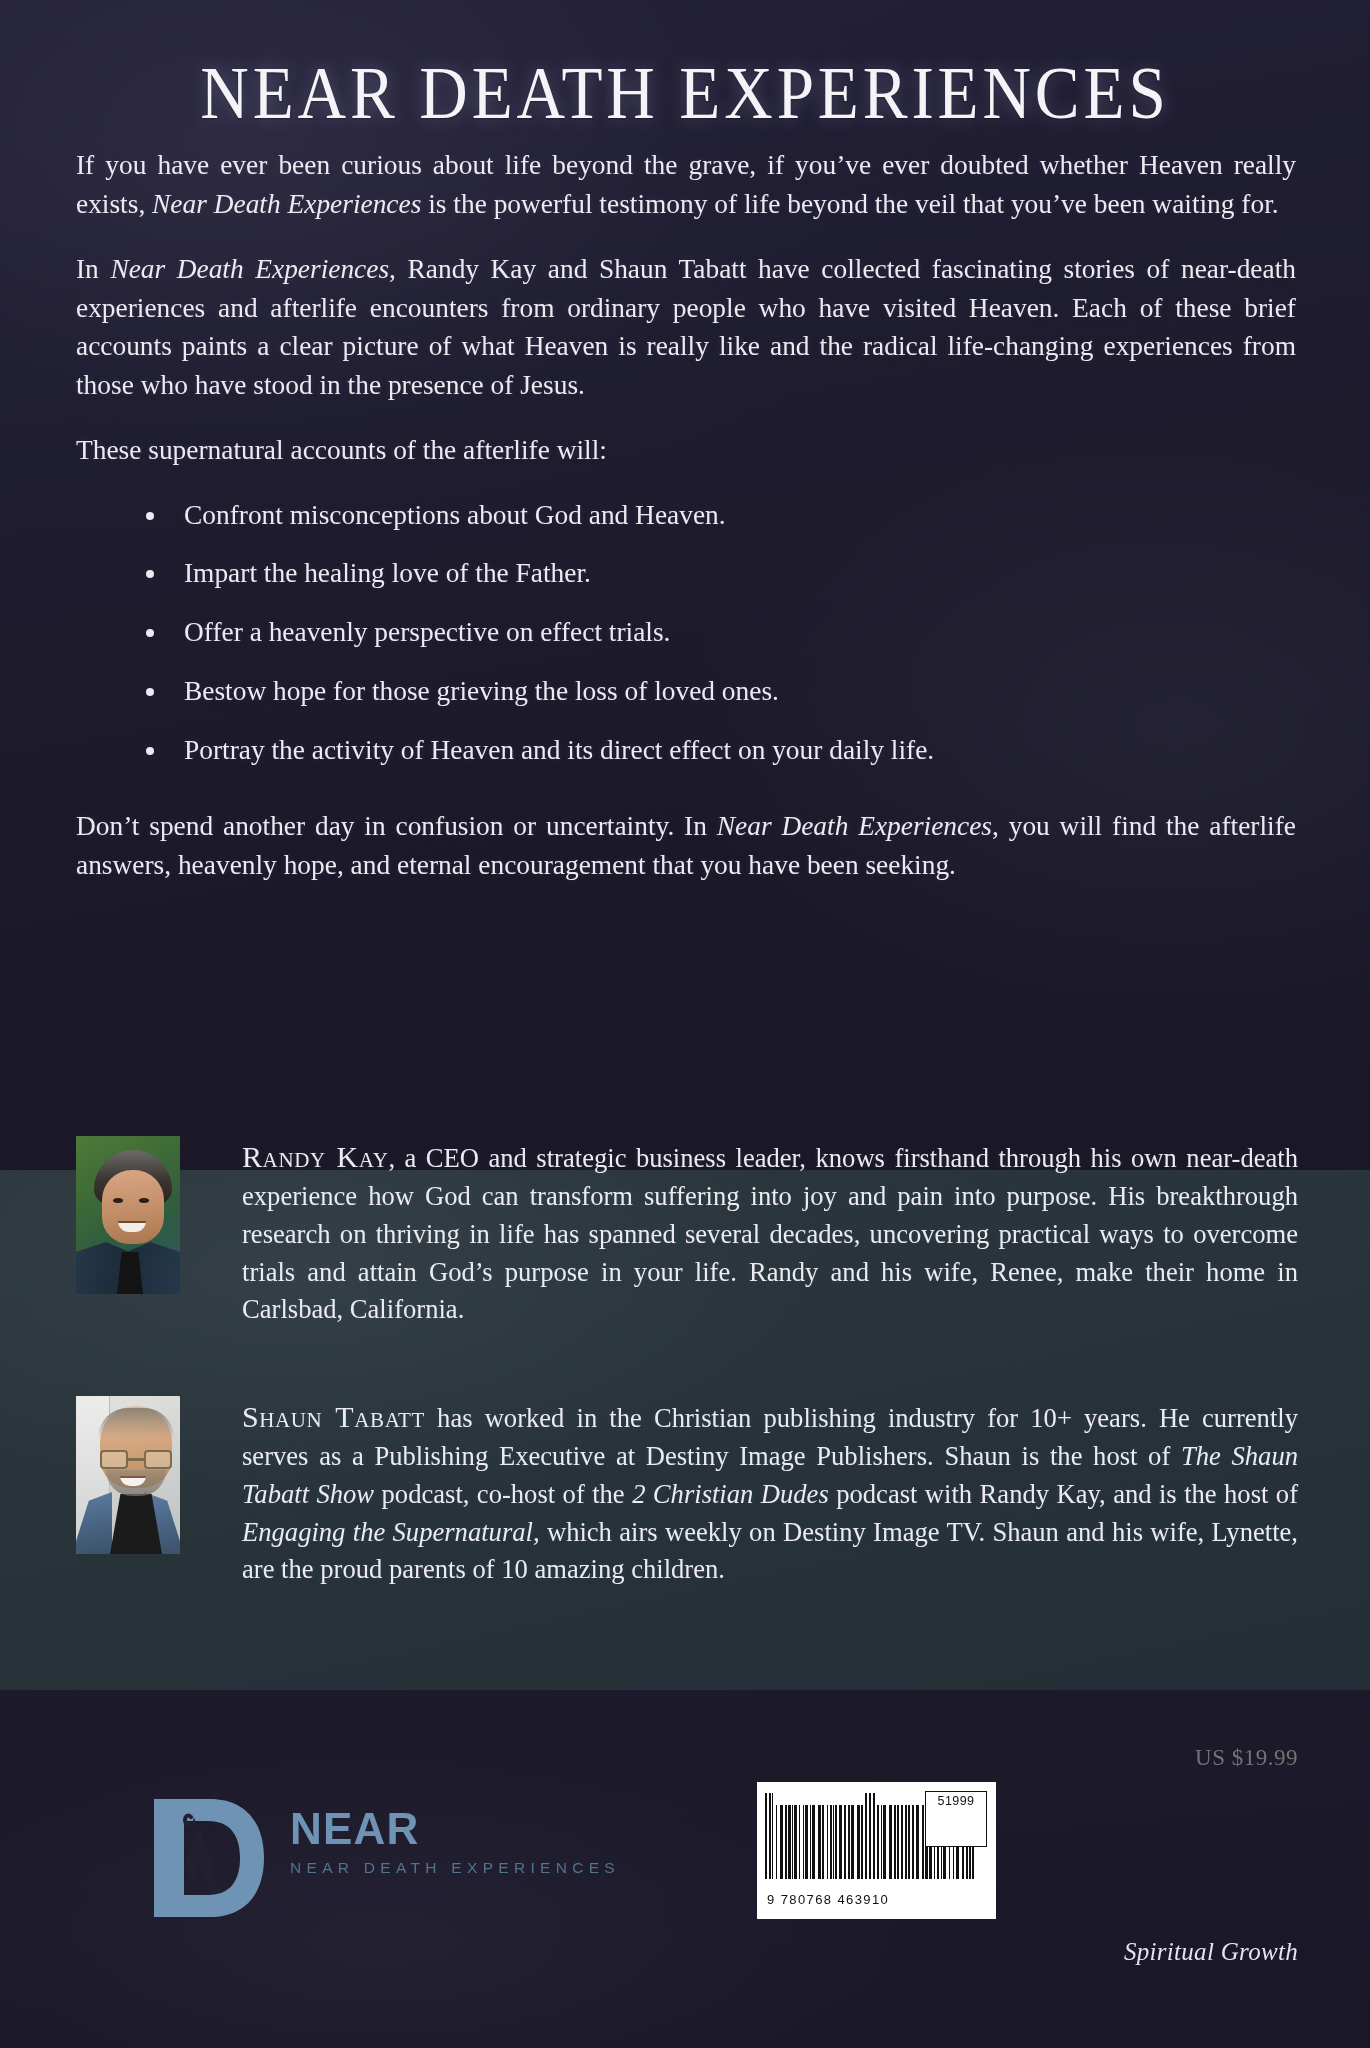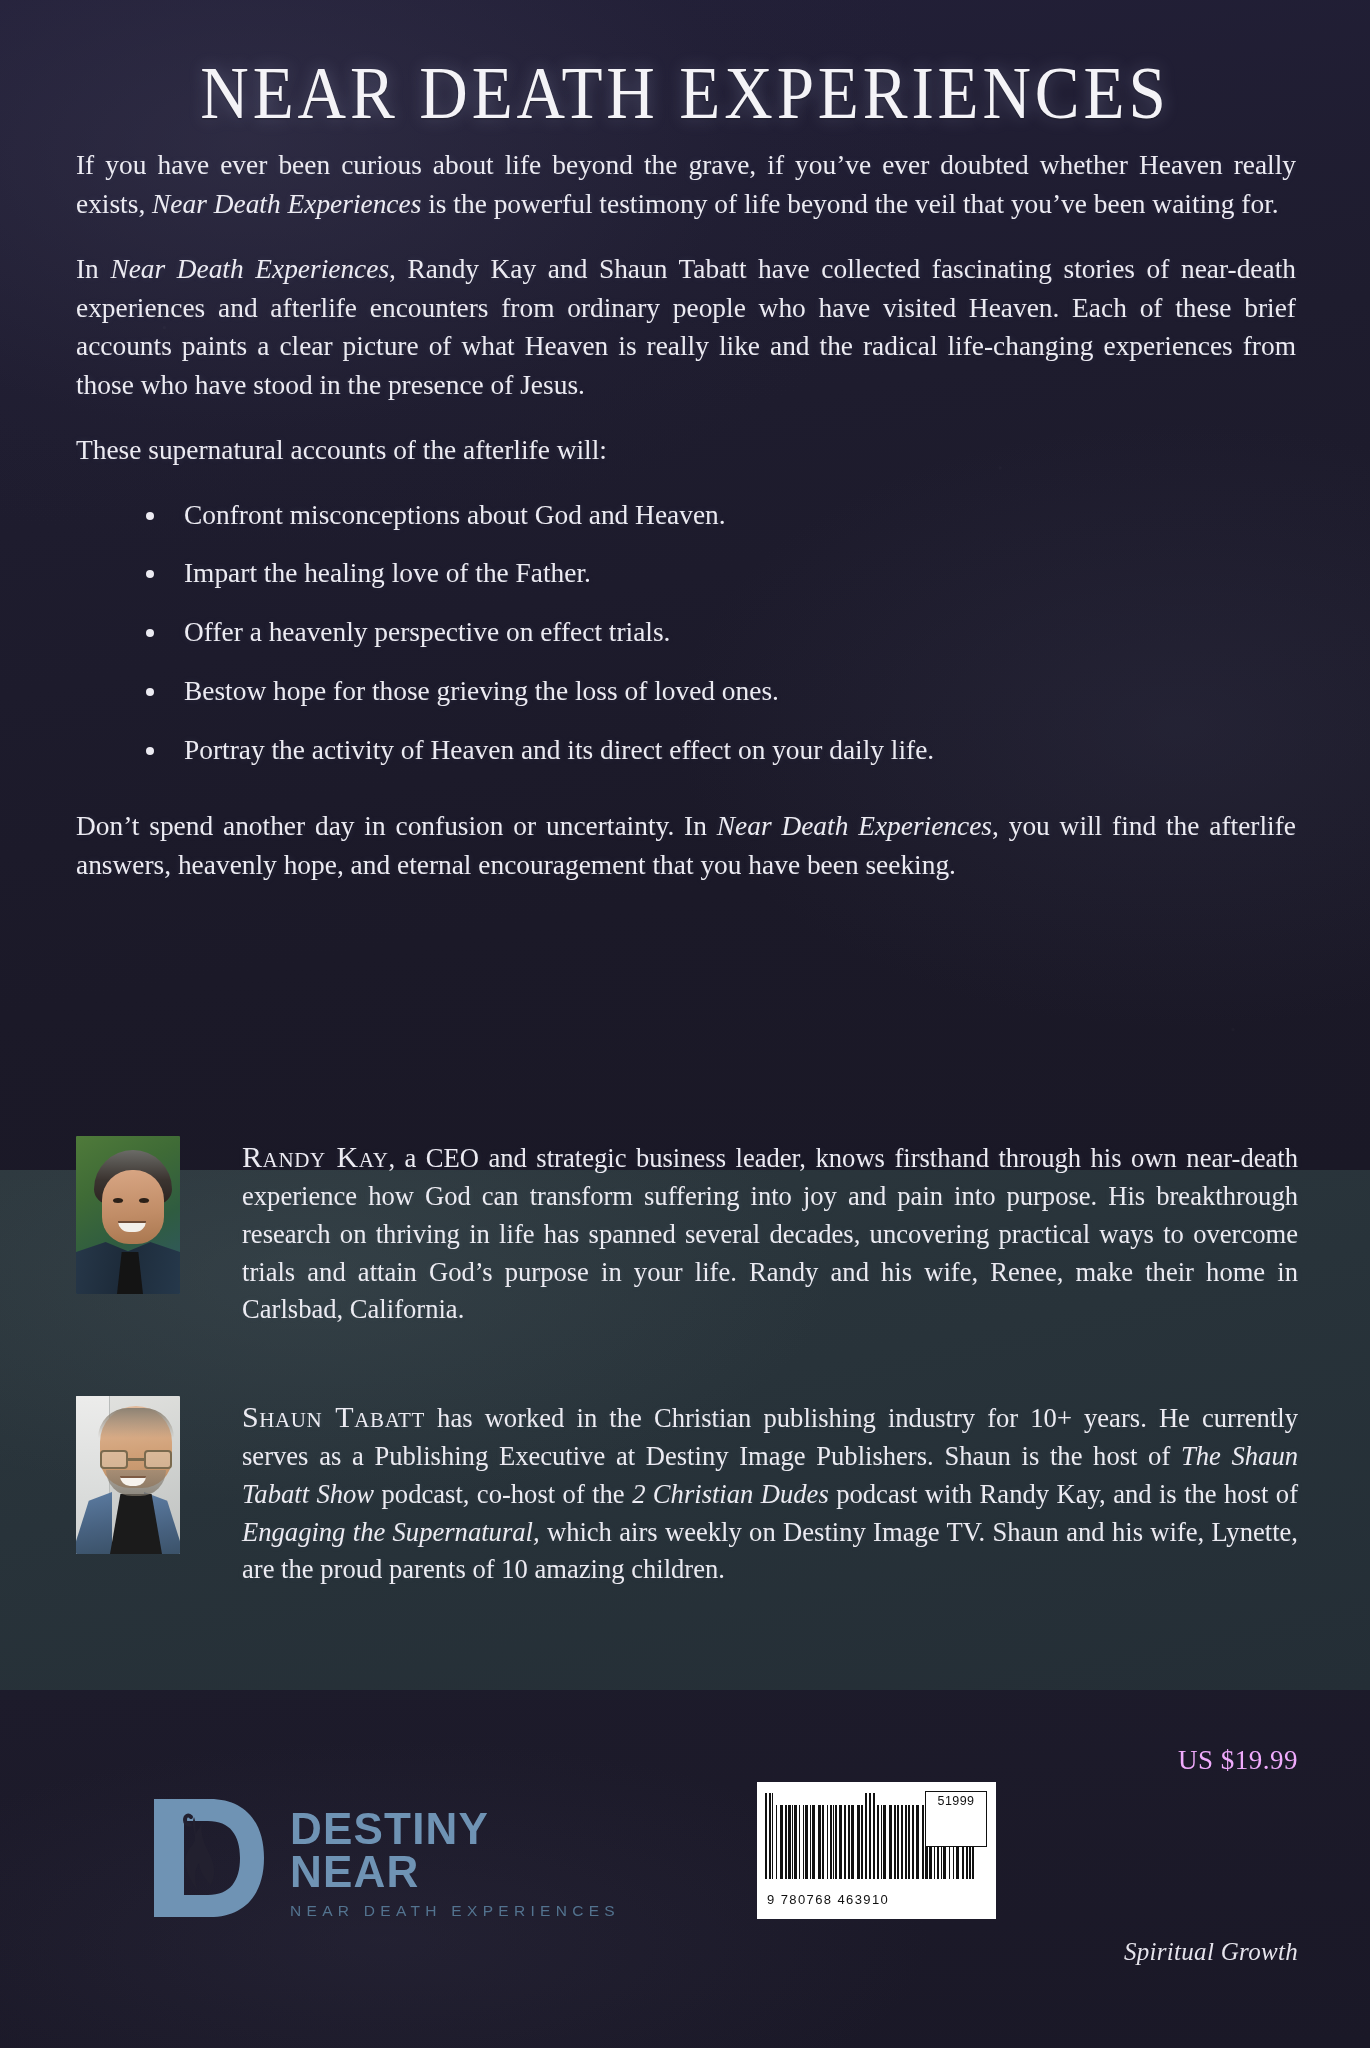--- a/index.html
+++ b/index.html
@@ -263,22 +263,22 @@
     font-variant: small-caps;
     font-size: 30px;
     letter-spacing: 0.6px;
   }
   .bio-text em { font-style: italic; }
 
   
   .price {
     position: absolute;
     right: 72px; top: 1745px;
-    color: #f0abfc;
-    font-size: 27px;
+    color: #737373;
+    font-size: 23px;
     letter-spacing: 0.5px;
   }
 
   .logo {
     position: absolute;
     left: 150px; top: 1795px;
     display: flex;
     align-items: flex-start;
   }
   .logo-d {
@@ -430,21 +430,20 @@
                  M34 26 V100 H58 C80 100 90 86 90 63 C90 40 80 26 58 26 Z" fill="#6f93b4" fill-rule="evenodd"></path>
         <path d="M44 22 C41 30 45 36 45 43 C45 50 38 52 36 61
                  C33 74 41 86 48 96 C44 84 44 76 49 68
                  C50 78 55 84 61 90 C66 80 65 70 60 60
                  C55 50 50 40 52 28 C50 33 47 35 46 39
                  C45 33 46 27 44 22 Z" fill="#22202f"></path>
         <path d="M41 22 C38 19 35 21 35 25 C35 28 37 30 40 30" fill="none" stroke="#22202f" stroke-width="4" stroke-linecap="round"></path>
       </svg>
     </div>
     <div class="logo-wordmark">
-      <div class="logo-line">DESTINY</div>
       <div class="logo-line">NEAR</div>
       <div class="logo-sub">NEAR DEATH EXPERIENCES</div>
     </div>
   </div>
 
   <div class="barcode-box">
     <div class="bc-bars">
         <span style="width: 1.6px; height: 86px; margin-right: 2.4px;"></span>
         <span style="width: 1.6px; height: 86px; margin-right: 1.3px;"></span>
         <span style="width: 1.6px; height: 86px; margin-right: 2.4px;"></span>

